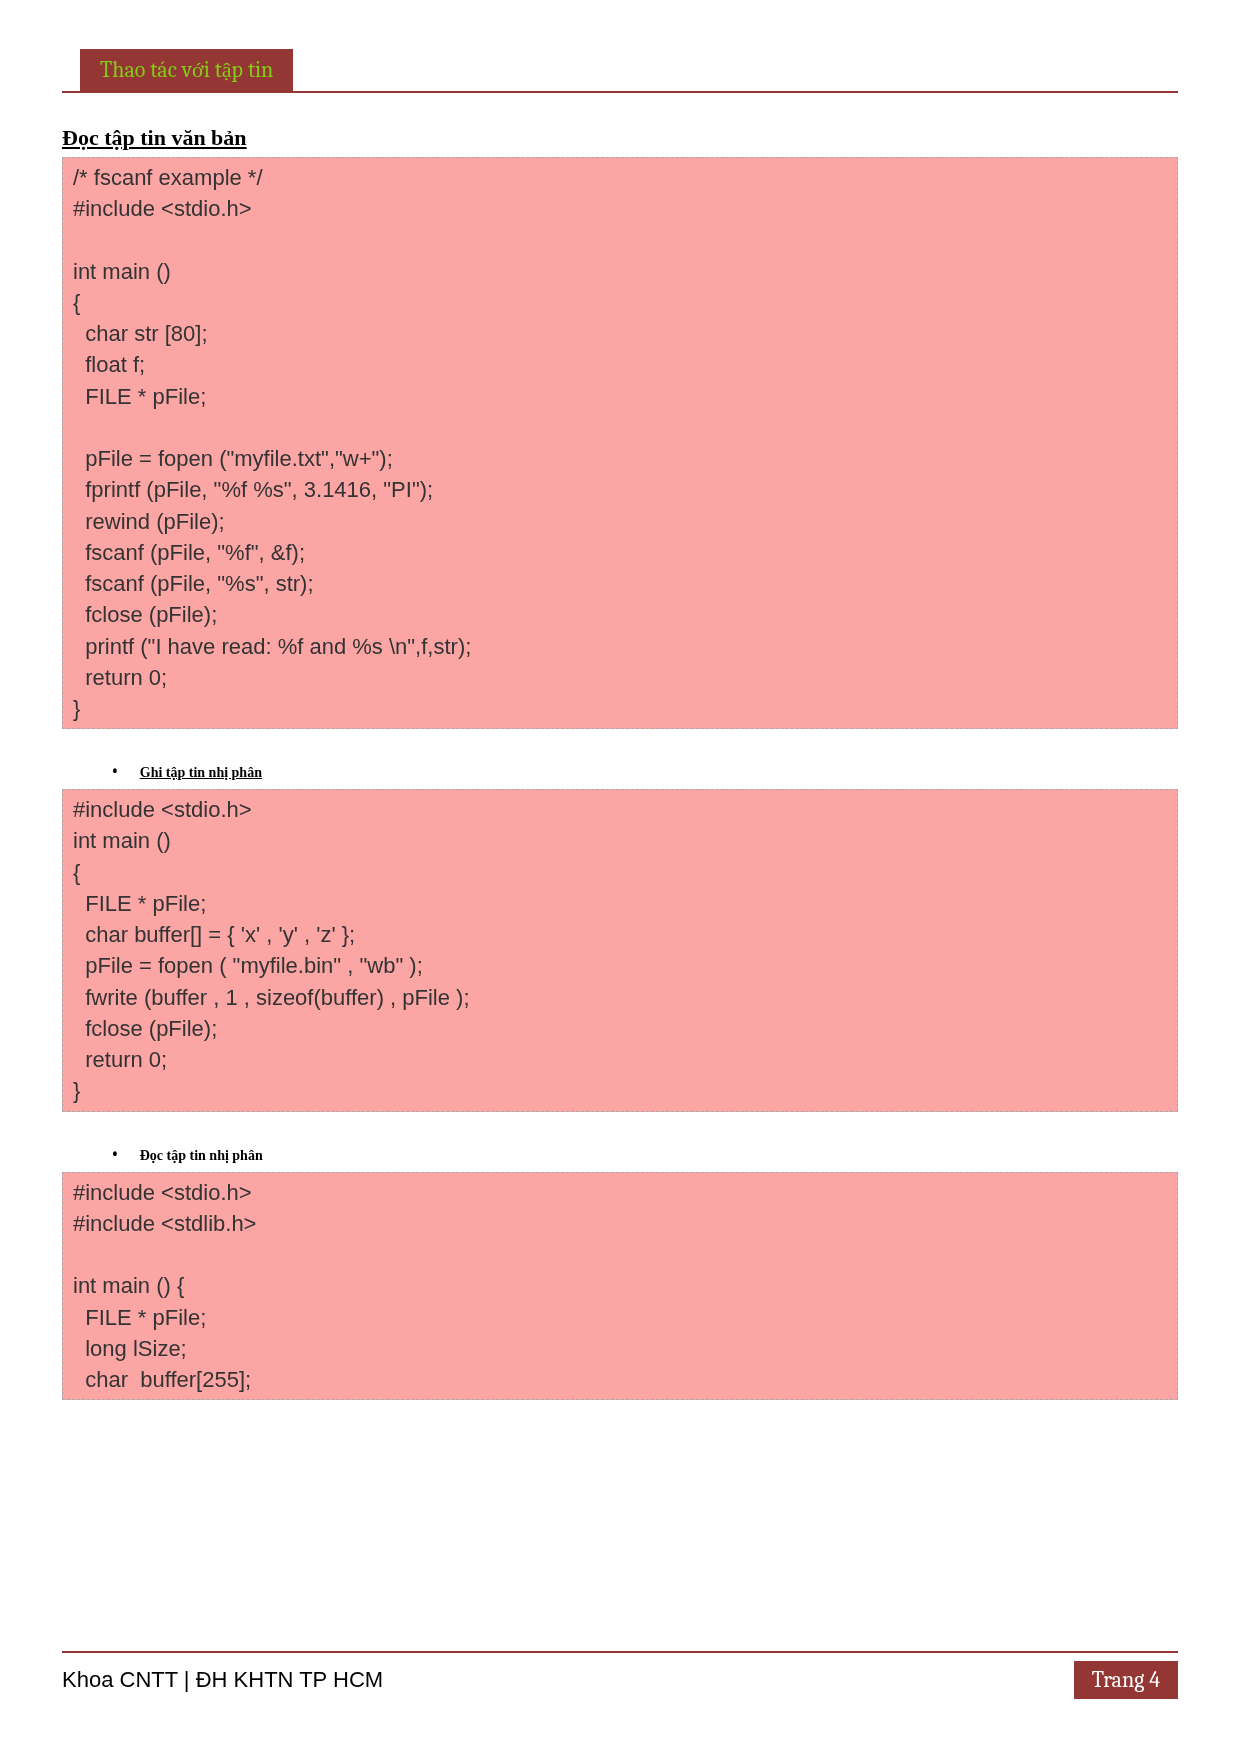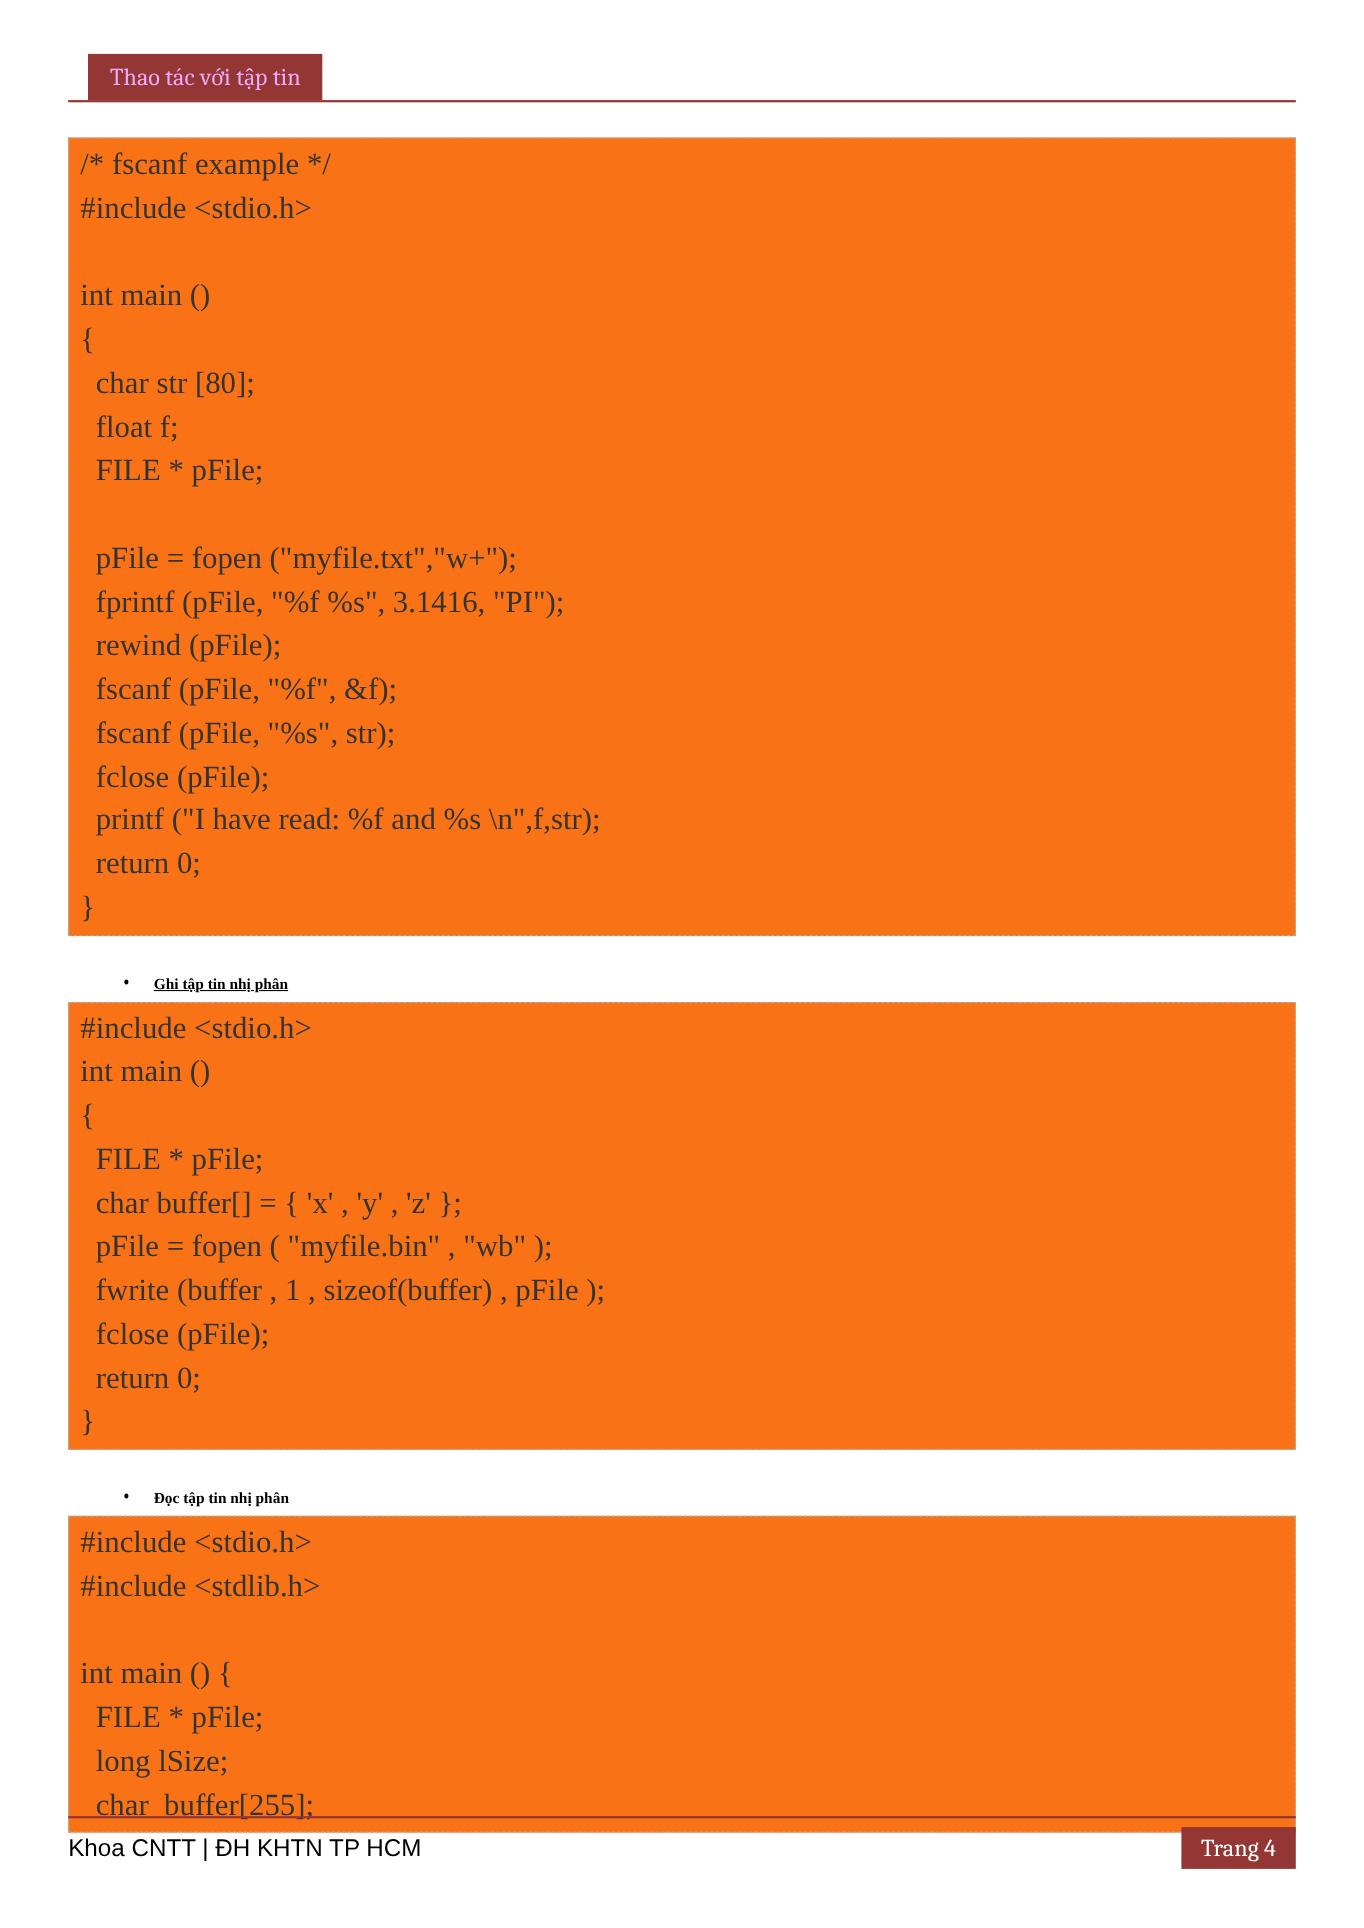--- a/index.html
+++ b/index.html
@@ -13,21 +13,21 @@
   }
   .header {
     position: absolute;
     top: 49px;
     left: 62px;
     right: 62px;
   }
   .header-tab {
     display: inline-block;
     background: #943634;
-    color: #f0abfc;
+    color: #84cc16;
     padding: 8px 20px;
     font-size: 22px;
     margin-left: 18px;
   }
   .header-line {
     height: 2px;
     background: #943634;
     width: 100%;
   }
   .content {
@@ -55,24 +55,24 @@
     margin-right: 20px;
   }
   .bullet-title {
     font-weight: bold;
     font-size: 14px;
     font-family: "Times New Roman", serif;
   }
   .underlined { text-decoration: underline; }
   .code-box {
     border: 1px dashed #aaa;
-    background: #f97316;
+    background: #fca5a5;
     padding: 4px 10px 4px 10px;
-    font-family: Liberation Serif, serif;
-    font-size: 28px;
+    font-family: Liberation Sans, sans-serif;
+    font-size: 22px;
     line-height: 1.42;
     white-space: pre;
     color: #333;
   }
   .footer {
     position: absolute;
     bottom: 54px;
     left: 62px;
     right: 62px;
   }
@@ -100,20 +100,21 @@
 </head>
 <body>
 
 <div class="header">
   <div class="header-tab">Thao tác với tập tin</div>
   <div class="header-line"></div>
 </div>
 
 <div class="content">
 
+  <div class="section-title">Đọc tập tin văn bản</div>
   <div class="code-box">/* fscanf example */
 #include &lt;stdio.h&gt;
 
 int main ()
 {
   char str [80];
   float f;
   FILE * pFile;
 
   pFile = fopen ("myfile.txt","w+");

